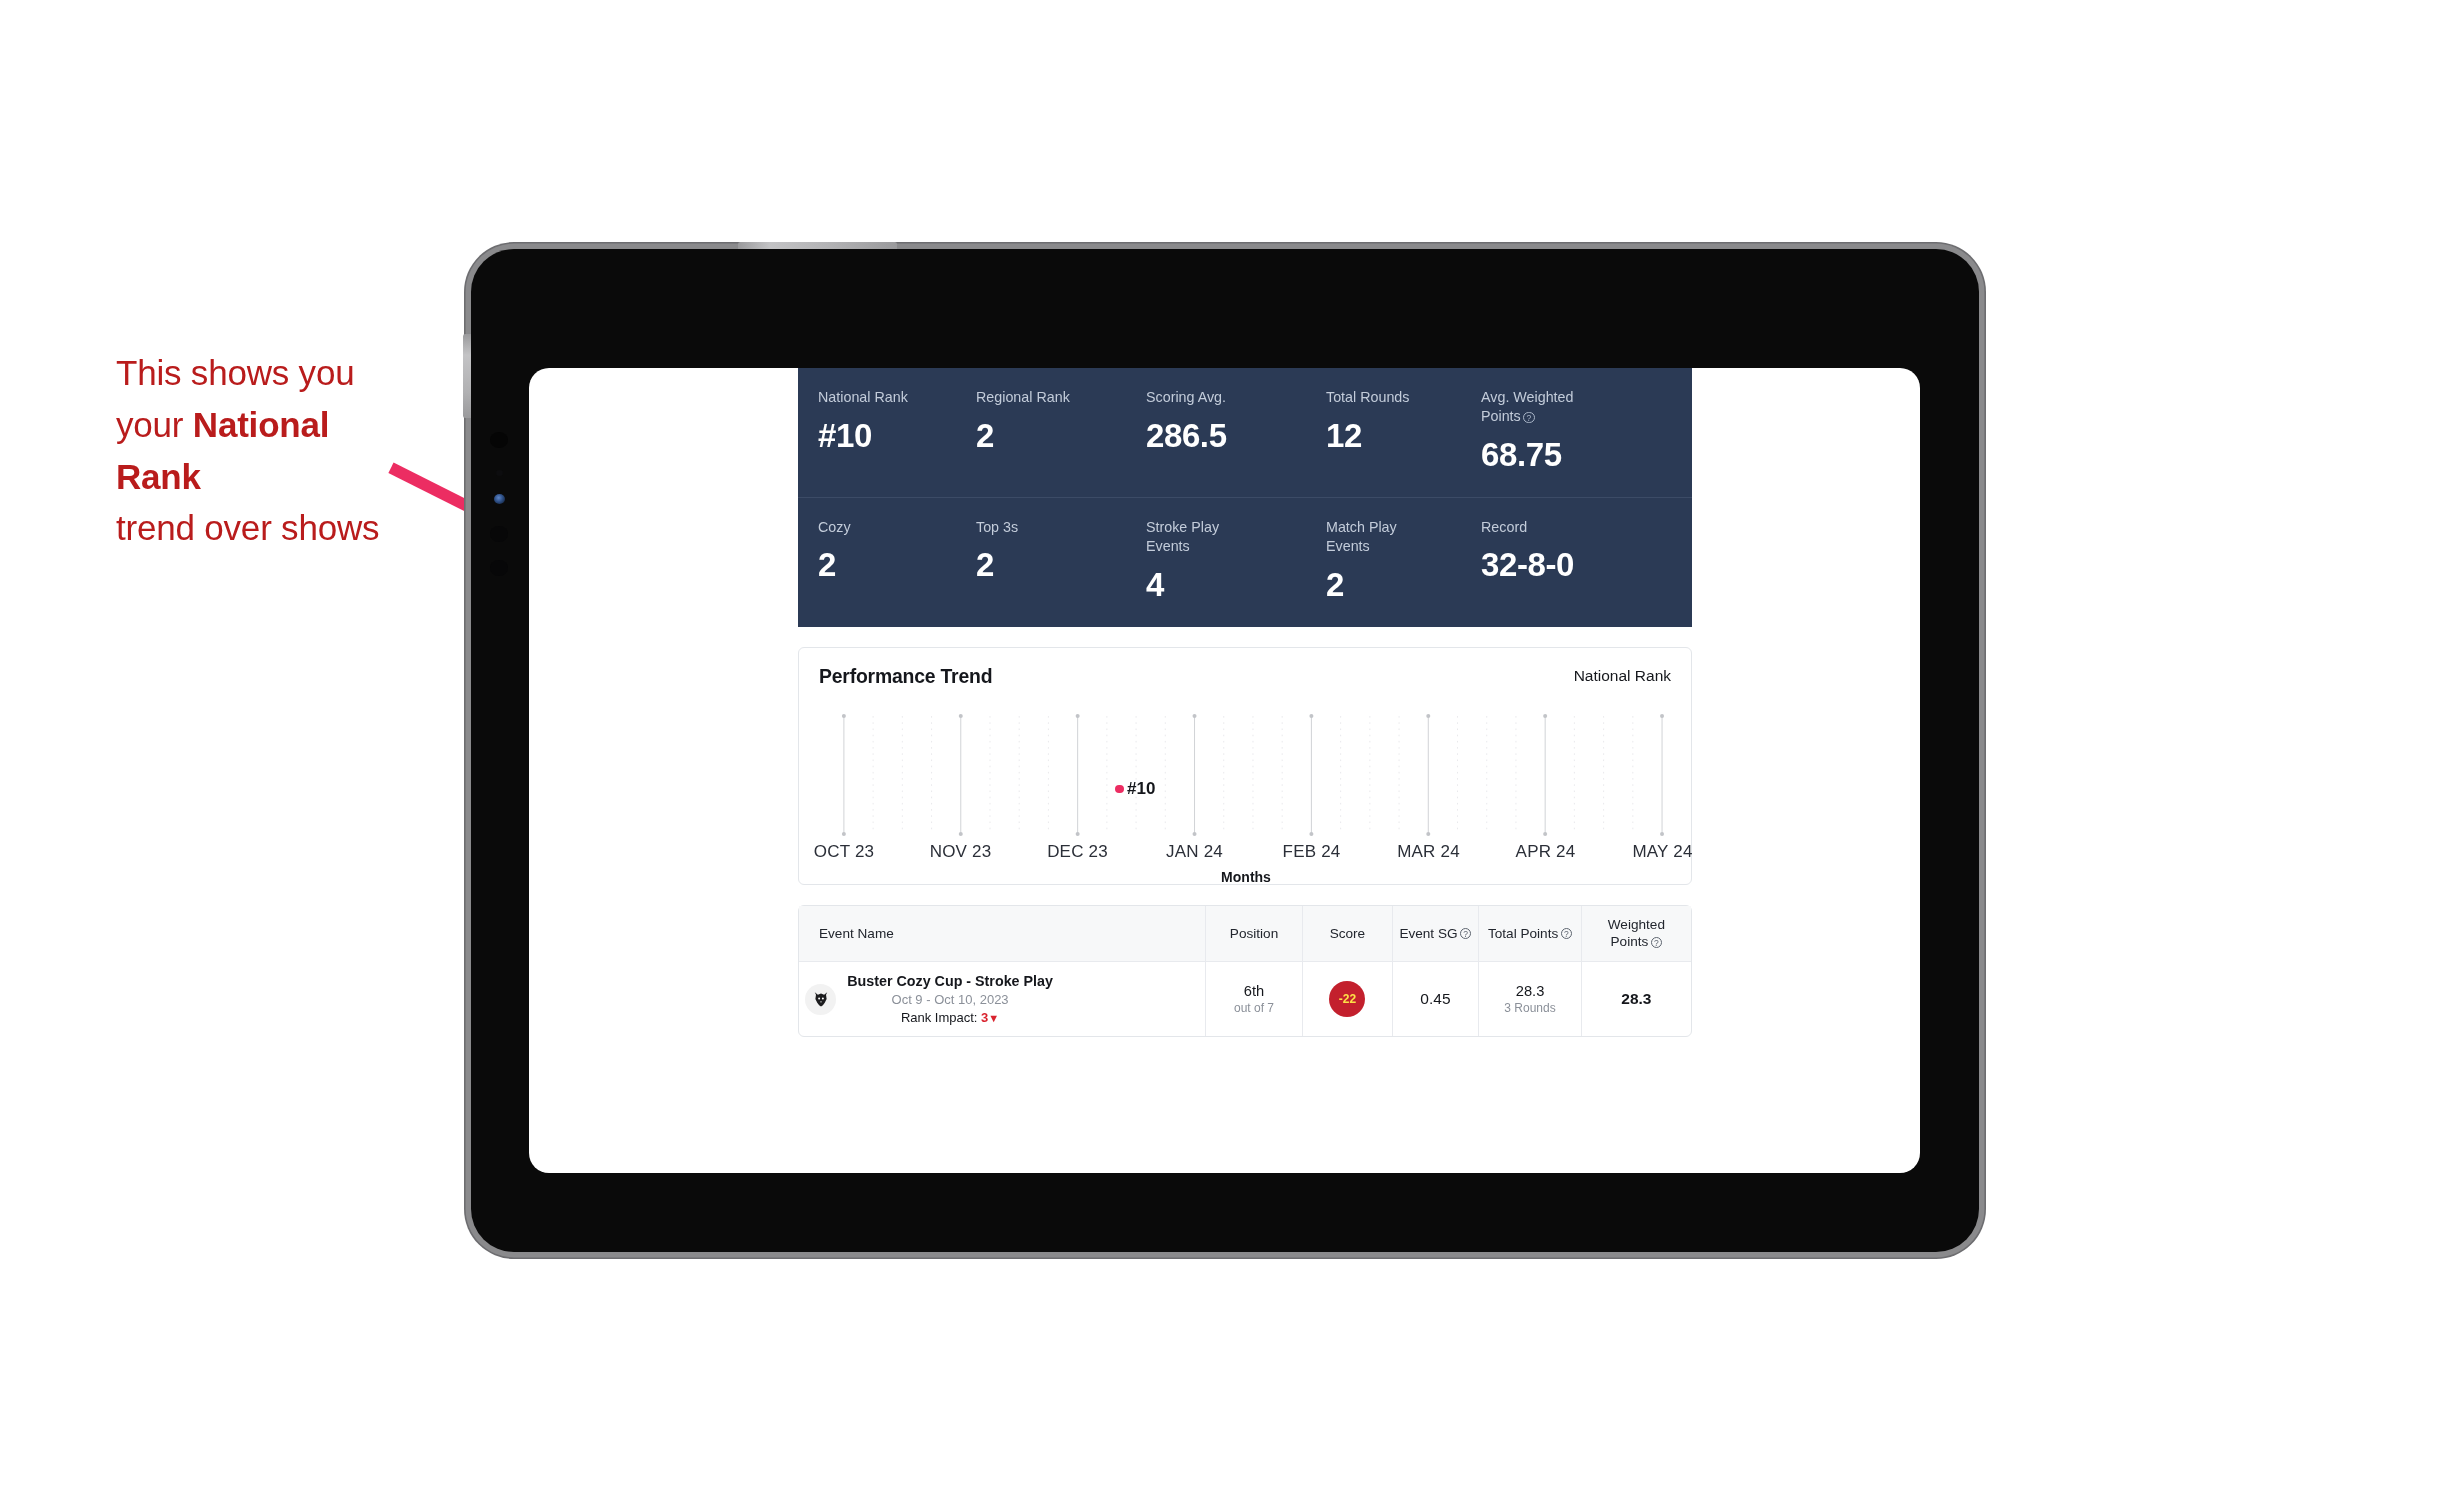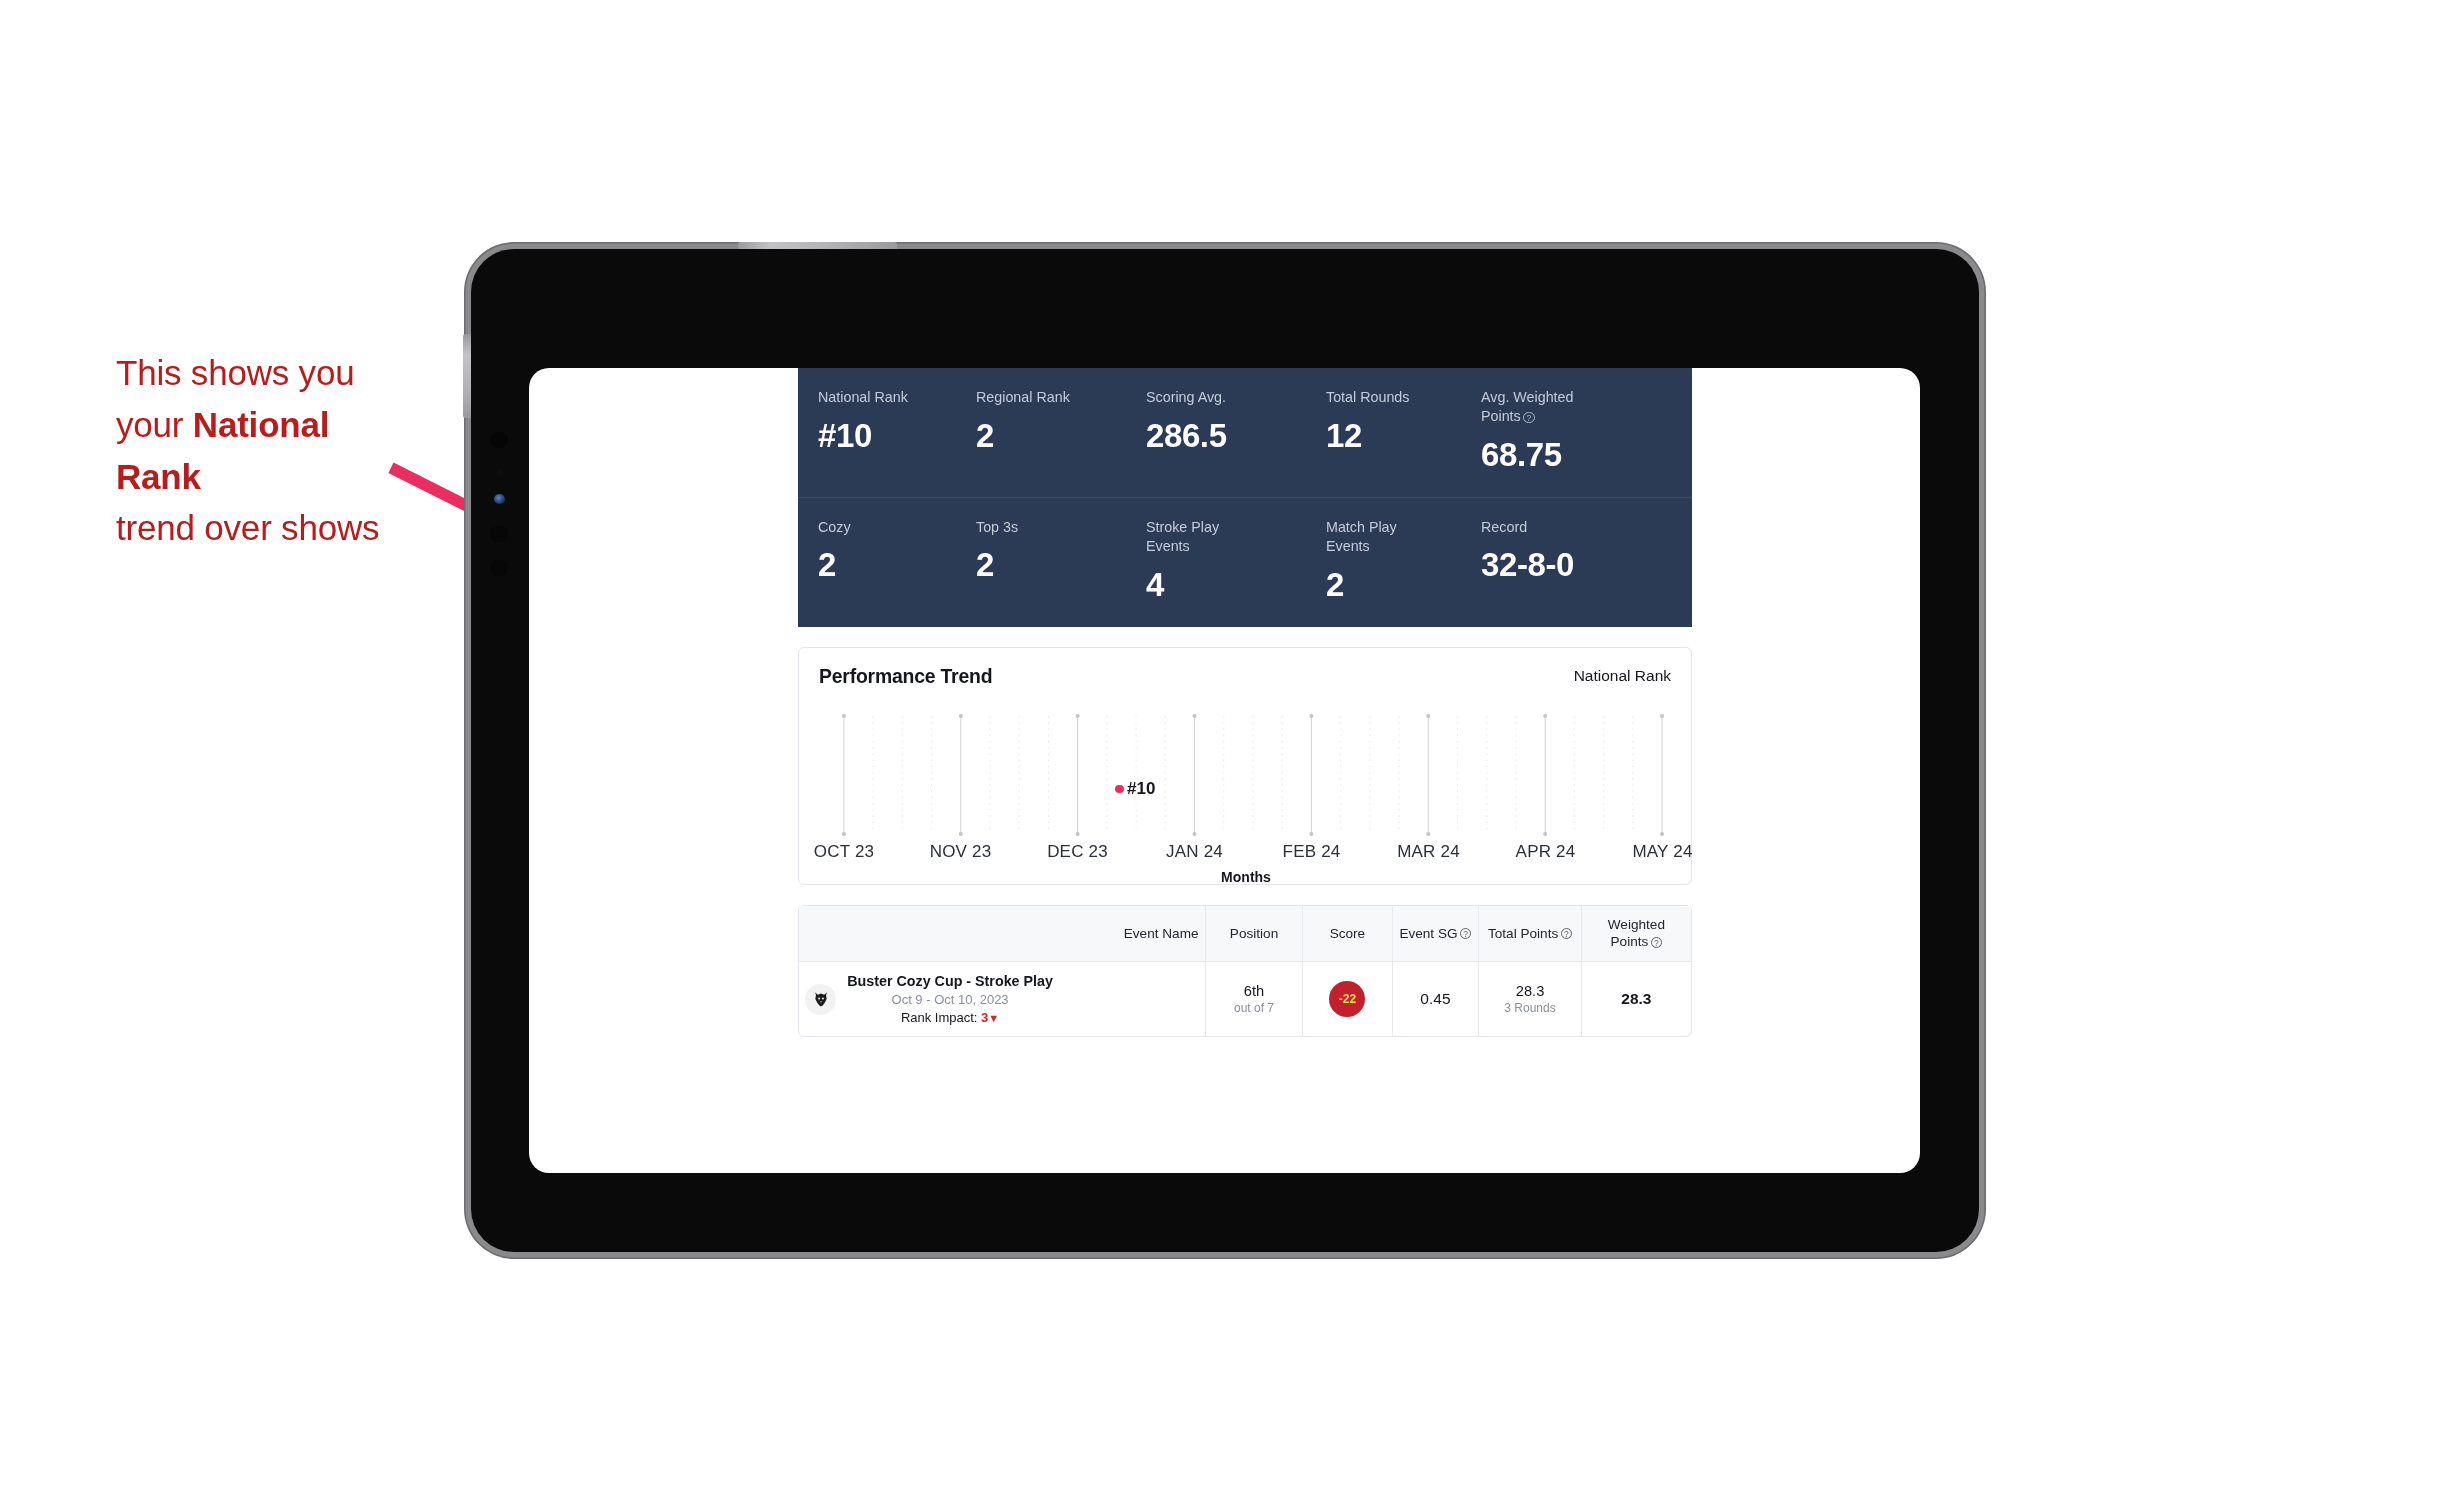--- a/index.html
+++ b/index.html
@@ -143,21 +143,21 @@
     border-right: 0.8px solid #e8eaee;
     vertical-align: middle;
   }
   table.events-table th:last-child, table.events-table td:last-child { border-right: none; }
   table.events-table thead tr { background: #f7f8f9; }
   table.events-table th {
     font-size: 13.6px; font-weight: 400; color: #22262e;
     padding: 10px 6.2px; text-align: center; line-height: 1.3;
     border-bottom: 0.8px solid #e8eaee;
   }
-  table.events-table th.name-col { text-align: right; padding-left: 20px; }
+  table.events-table th.name-col { text-align: left; padding-left: 20px; }
   .th-q {
     display: inline-block; width: 11.6px; height: 11.6px;
     border: 1.1px solid #5d646f; border-radius: 50%;
     font-size: 8.5px; line-height: 10px; text-align: center;
     color: #5d646f; vertical-align: 0.8px; margin-left: 2.3px;
   }
   table.events-table td { padding: 11px 6.2px; text-align: center; }
   td.name-cell { text-align: left; padding-left: 14px; }
 
   .ev-flex { display: flex; align-items: center; gap: 11px; }

